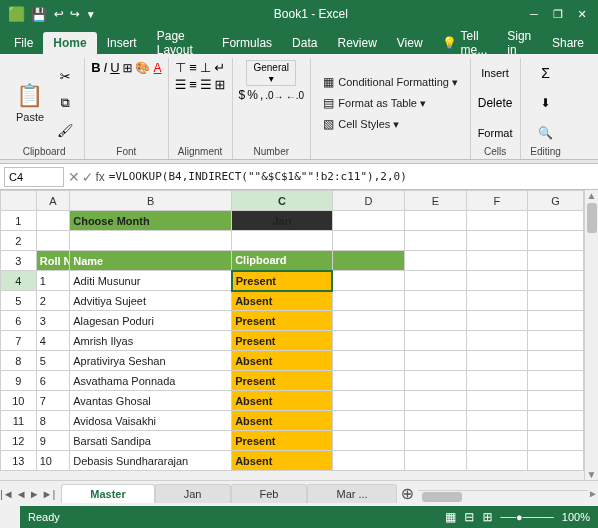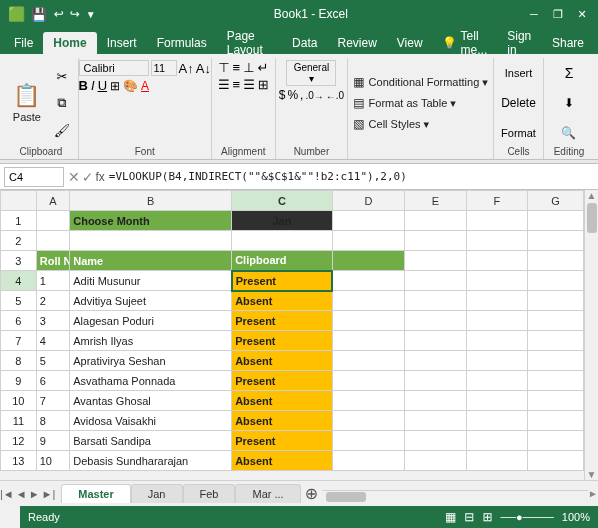--- a/index.html
+++ b/index.html
@@ -173,21 +173,21 @@
     table.spreadsheet td {
       background: white;
       color: #222;
     }
     .row-num { text-align: center; background: #f2f2f2; color: #333; font-weight: normal; }
     .selected-cell { border: 2px solid #217346 !important; }
     .green-bg { background: #70ad47 !important; color: white; font-weight: bold; }
     .dark-bg { background: #2f2f2f !important; color: white; font-weight: bold; }
     .yellow-present { background: #ffc000 !important; }
     .sheet-tab {
-      padding: 3px 16px;
+      padding: 3px 28px;
       border: 1px solid #d0d0d0;
       border-bottom: none;
       border-radius: 3px 3px 0 0;
       cursor: pointer;
       font-size: 11px;
       background: #e0e0e0;
       color: #333;
     }
     .sheet-tab.active {
       background: white;
@@ -258,22 +258,22 @@
       <span class="win-btn">─</span>
       <span class="win-btn">❐</span>
       <span class="win-btn">✕</span>
     </div>
   </div>
 
   <div class="ribbon-tabs">
     <div class="ribbon-tab">File</div>
     <div class="ribbon-tab active">Home</div>
     <div class="ribbon-tab">Insert</div>
+    <div class="ribbon-tab">Page Layout</div>
     <div class="ribbon-tab">Formulas</div>
-    <div class="ribbon-tab">Page Layout</div>
     <div class="ribbon-tab">Data</div>
     <div class="ribbon-tab">Review</div>
     <div class="ribbon-tab">View</div>
     <div class="ribbon-tab" style="display:flex;align-items:center;gap:3px;"><span>💡</span>Tell me...</div>
     <div class="ribbon-tab">Sign in</div>
     <div class="ribbon-tab">Share</div>
   </div>
 
   <div class="ribbon">
 
@@ -287,26 +287,20 @@
           <div class="ribbon-btn-small" title="Cut">✂</div>
           <div class="ribbon-btn-small" title="Copy">⧉</div>
           <div class="ribbon-btn-small" title="Format Painter">🖌</div>
         </div>
       </div>
       <div class="ribbon-group-label">Clipboard</div>
     </div>
 
     <div class="ribbon-group" style="min-width:80px;">
       <div class="ribbon-group-content" style="flex-direction:column;align-items:flex-start;gap:2px;">
-        <div style="display:flex;gap:2px;align-items:center;">
-          <div style="border:1px solid #ccc;padding:1px 4px;font-size:11px;width:70px;">Calibri</div>
-          <div style="border:1px solid #ccc;padding:1px 2px;font-size:11px;width:26px;">11</div>
-          <span style="font-size:13px;">A↑</span>
-          <span style="font-size:13px;">A↓</span>
-        </div>
         <div style="display:flex;gap:3px;align-items:center;">
           <span style="font-weight:bold;font-size:13px;cursor:pointer;">B</span>
           <span style="font-style:italic;font-size:13px;cursor:pointer;">I</span>
           <span style="text-decoration:underline;font-size:13px;cursor:pointer;">U</span>
           <span style="font-size:12px;cursor:pointer;">⊞</span>
           <span style="font-size:12px;cursor:pointer;">🎨</span>
           <span style="font-size:12px;cursor:pointer;text-decoration:underline;color:red;">A</span>
         </div>
       </div>
       <div class="ribbon-group-label">Font</div>

